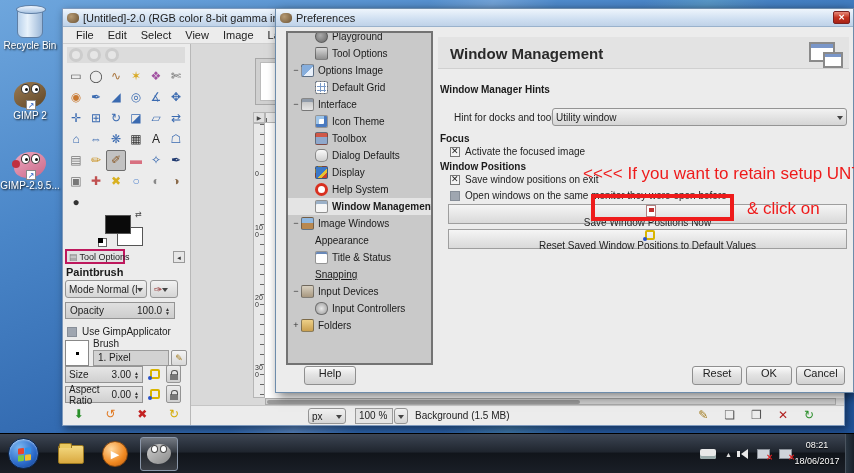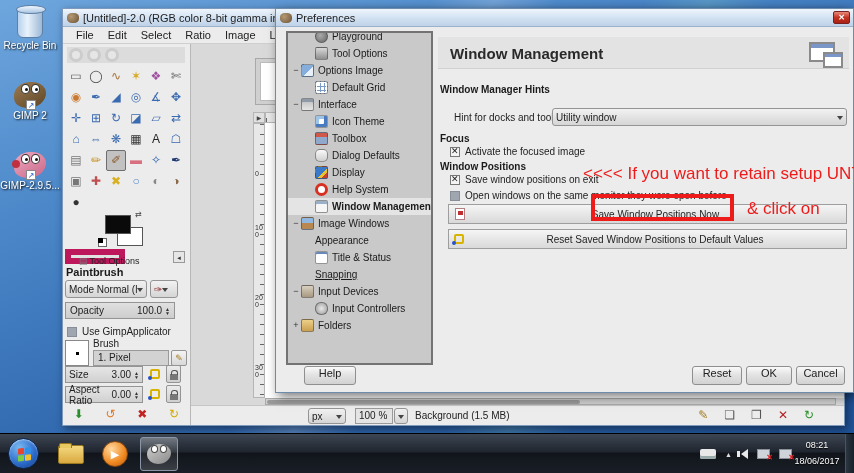--- a/index.html
+++ b/index.html
@@ -48,22 +48,22 @@
   #tools-grid { position:absolute; left:3px; top:22px; width:122px; display:flex; flex-wrap:wrap; }
   .tool { width:20px; height:21px; font-size:12px; line-height:20px; text-align:center; }
   .tool.sel { background:#c2c2c2; border:1px solid #6e6e6e; border-radius:2px; line-height:18px; }
 
   .fgbg-white { position:absolute; left:54px; top:183px; width:26px; height:19px; background:#fff; border:1px solid #555; }
   .fgbg-black { position:absolute; left:42px; top:171px; width:26px; height:19px; background:#0a0a0a; border:1px solid #555; }
   .fgbg-mini { position:absolute; left:35px; top:194px; width:9px; height:9px; background:#fff; border:1px solid #666; }
   .fgbg-mini::before { content:""; position:absolute; left:-1px; top:-1px; width:5px; height:5px; background:#000; }
   .fgbg-swap { position:absolute; left:72px; top:166px; font-size:8px; color:#444; }
 
-  .to-tab { position:absolute; left:2px; top:205px; width:60px; height:15px; background:#e2e2e2; border:6px solid #be185d;
-    font-size:9px; color:#222; line-height:13px; padding-left:8px; white-space:nowrap; }
+  .to-tab { position:absolute; left:2px; top:205px; width:60px; height:15px; background:#e2e2e2; border:2px solid #be185d;
+    font-size:9px; color:#222; line-height:13px; padding-left:2px; white-space:nowrap; }
   .to-tab .glyph { color:#777; margin-right:2px; }
   .to-menu-btn { position:absolute; left:110px; top:207px; width:12px; height:12px; border:1px solid #999; background:#e6e6e6;
     font-size:7px; line-height:11px; text-align:center; color:#333; }
   .to-title { position:absolute; left:3px; top:222px; font-size:11px; font-weight:bold; color:#1a1a1a; }
   .combo { background:linear-gradient(#f2f2f2,#d5d5d5); border:1px solid #949494; border-radius:3px;
     font-size:10px; color:#222; display:flex; align-items:center; padding:0 3px; }
   .combo .lbl { flex:1; overflow:hidden; white-space:nowrap; }
   .arr { width:0; height:0; border:3px solid transparent; border-top:4px solid #444; margin-top:4px; flex:none; }
   #mode-combo { position:absolute; left:2px; top:236px; width:82px; height:18px; }
   #brush-mode-combo { position:absolute; left:87px; top:236px; width:28px; height:18px; }
@@ -155,21 +155,21 @@
   #panel-header .htitle { position:absolute; left:12px; top:8px; font-size:15px; font-weight:bold; color:#2a2a2a; }
   .wm-glyph { position:absolute; right:14px; top:2px; width:26px; height:20px; border:2px solid #8a8a8a; background:#fff; box-shadow:inset 0 4px #7a96c8; }
   .wm-glyph::after { content:""; position:absolute; right:-10px; bottom:-8px; width:16px; height:12px; border:2px solid #8a8a8a; background:#fff; box-shadow:inset 0 3px #7a96c8; }
   .sect { position:absolute; left:2px; font-weight:bold; font-size:10px; color:#1a1a1a; }
   #hint-label { position:absolute; left:16px; top:81px; }
   #hint-combo { position:absolute; left:114px; top:77px; right:2px; height:18px; }
   #cb-activate { left:12px; top:115px; }
   #cb-saveexit { left:12px; top:143px; }
   #cb-openwin { left:12px; top:159px; }
   .bigbtn { position:absolute; left:10px; right:2px; height:20px; display:flex; align-items:center;
-    background:linear-gradient(#f5f5f5,#d9d9d9); border:1px solid #9e9e9e; font-size:10px; color:#222; }
+    background:linear-gradient(#f5f5f5,#d9d9d9); border:1px solid #9e9e9e; font-size:10px; color:#222;flex-direction:column; }
   .bigbtn .blabel { flex:1; text-align:center; }
   #btn-save-now { top:173px; }
   #btn-reset-saved { top:198px; }
   .bicon-doc { width:10px; height:12px; background:#fff; border:1px solid #b08080; margin-left:6px; position:relative; flex:none; }
   .bicon-doc::after { content:""; position:absolute; left:2px; top:2px; width:5px; height:4px; background:#c03030; }
   .bicon-reset { width:10px; height:10px; border:2px solid #d8b400; border-radius:2px; margin-left:5px; position:relative; flex:none; }
   .bicon-reset::after { content:""; position:absolute; left:-4px; bottom:-3px; width:4px; height:4px; border-radius:50%; background:#2a52c8; }
   #prefs-footer { position:absolute; left:16px; bottom:6px; right:0; height:20px; }
   .fbtn { position:absolute; height:19px; }
   #fbtn-help { left:12px; width:52px; }
@@ -238,21 +238,21 @@
 
   <div id="gimp-window">
     <div class="titlebar">
       <span class="win-ico"></span>
       <span style="white-space:nowrap;overflow:hidden;">[Untitled]-2.0 (RGB color 8-bit gamma integer, GIMP bui</span>
     </div>
     <div id="gimp-menubar">
         <span class="menu-item">File</span>
         <span class="menu-item">Edit</span>
         <span class="menu-item">Select</span>
-        <span class="menu-item">Ratio</span>
+        <span class="menu-item">View</span>
         <span class="menu-item">Image</span>
         <span class="menu-item">Layer</span>
         <span class="menu-item">Colors</span>
         <span class="menu-item">Tools</span>
       </div>
 
     <div id="toolbox-dock">
       <div class="wilber-strip"><span></span><span></span><span></span></div>
       <div id="tools-grid">
           <div class="tool" style="color: rgb(85, 85, 85);">▭</div>

